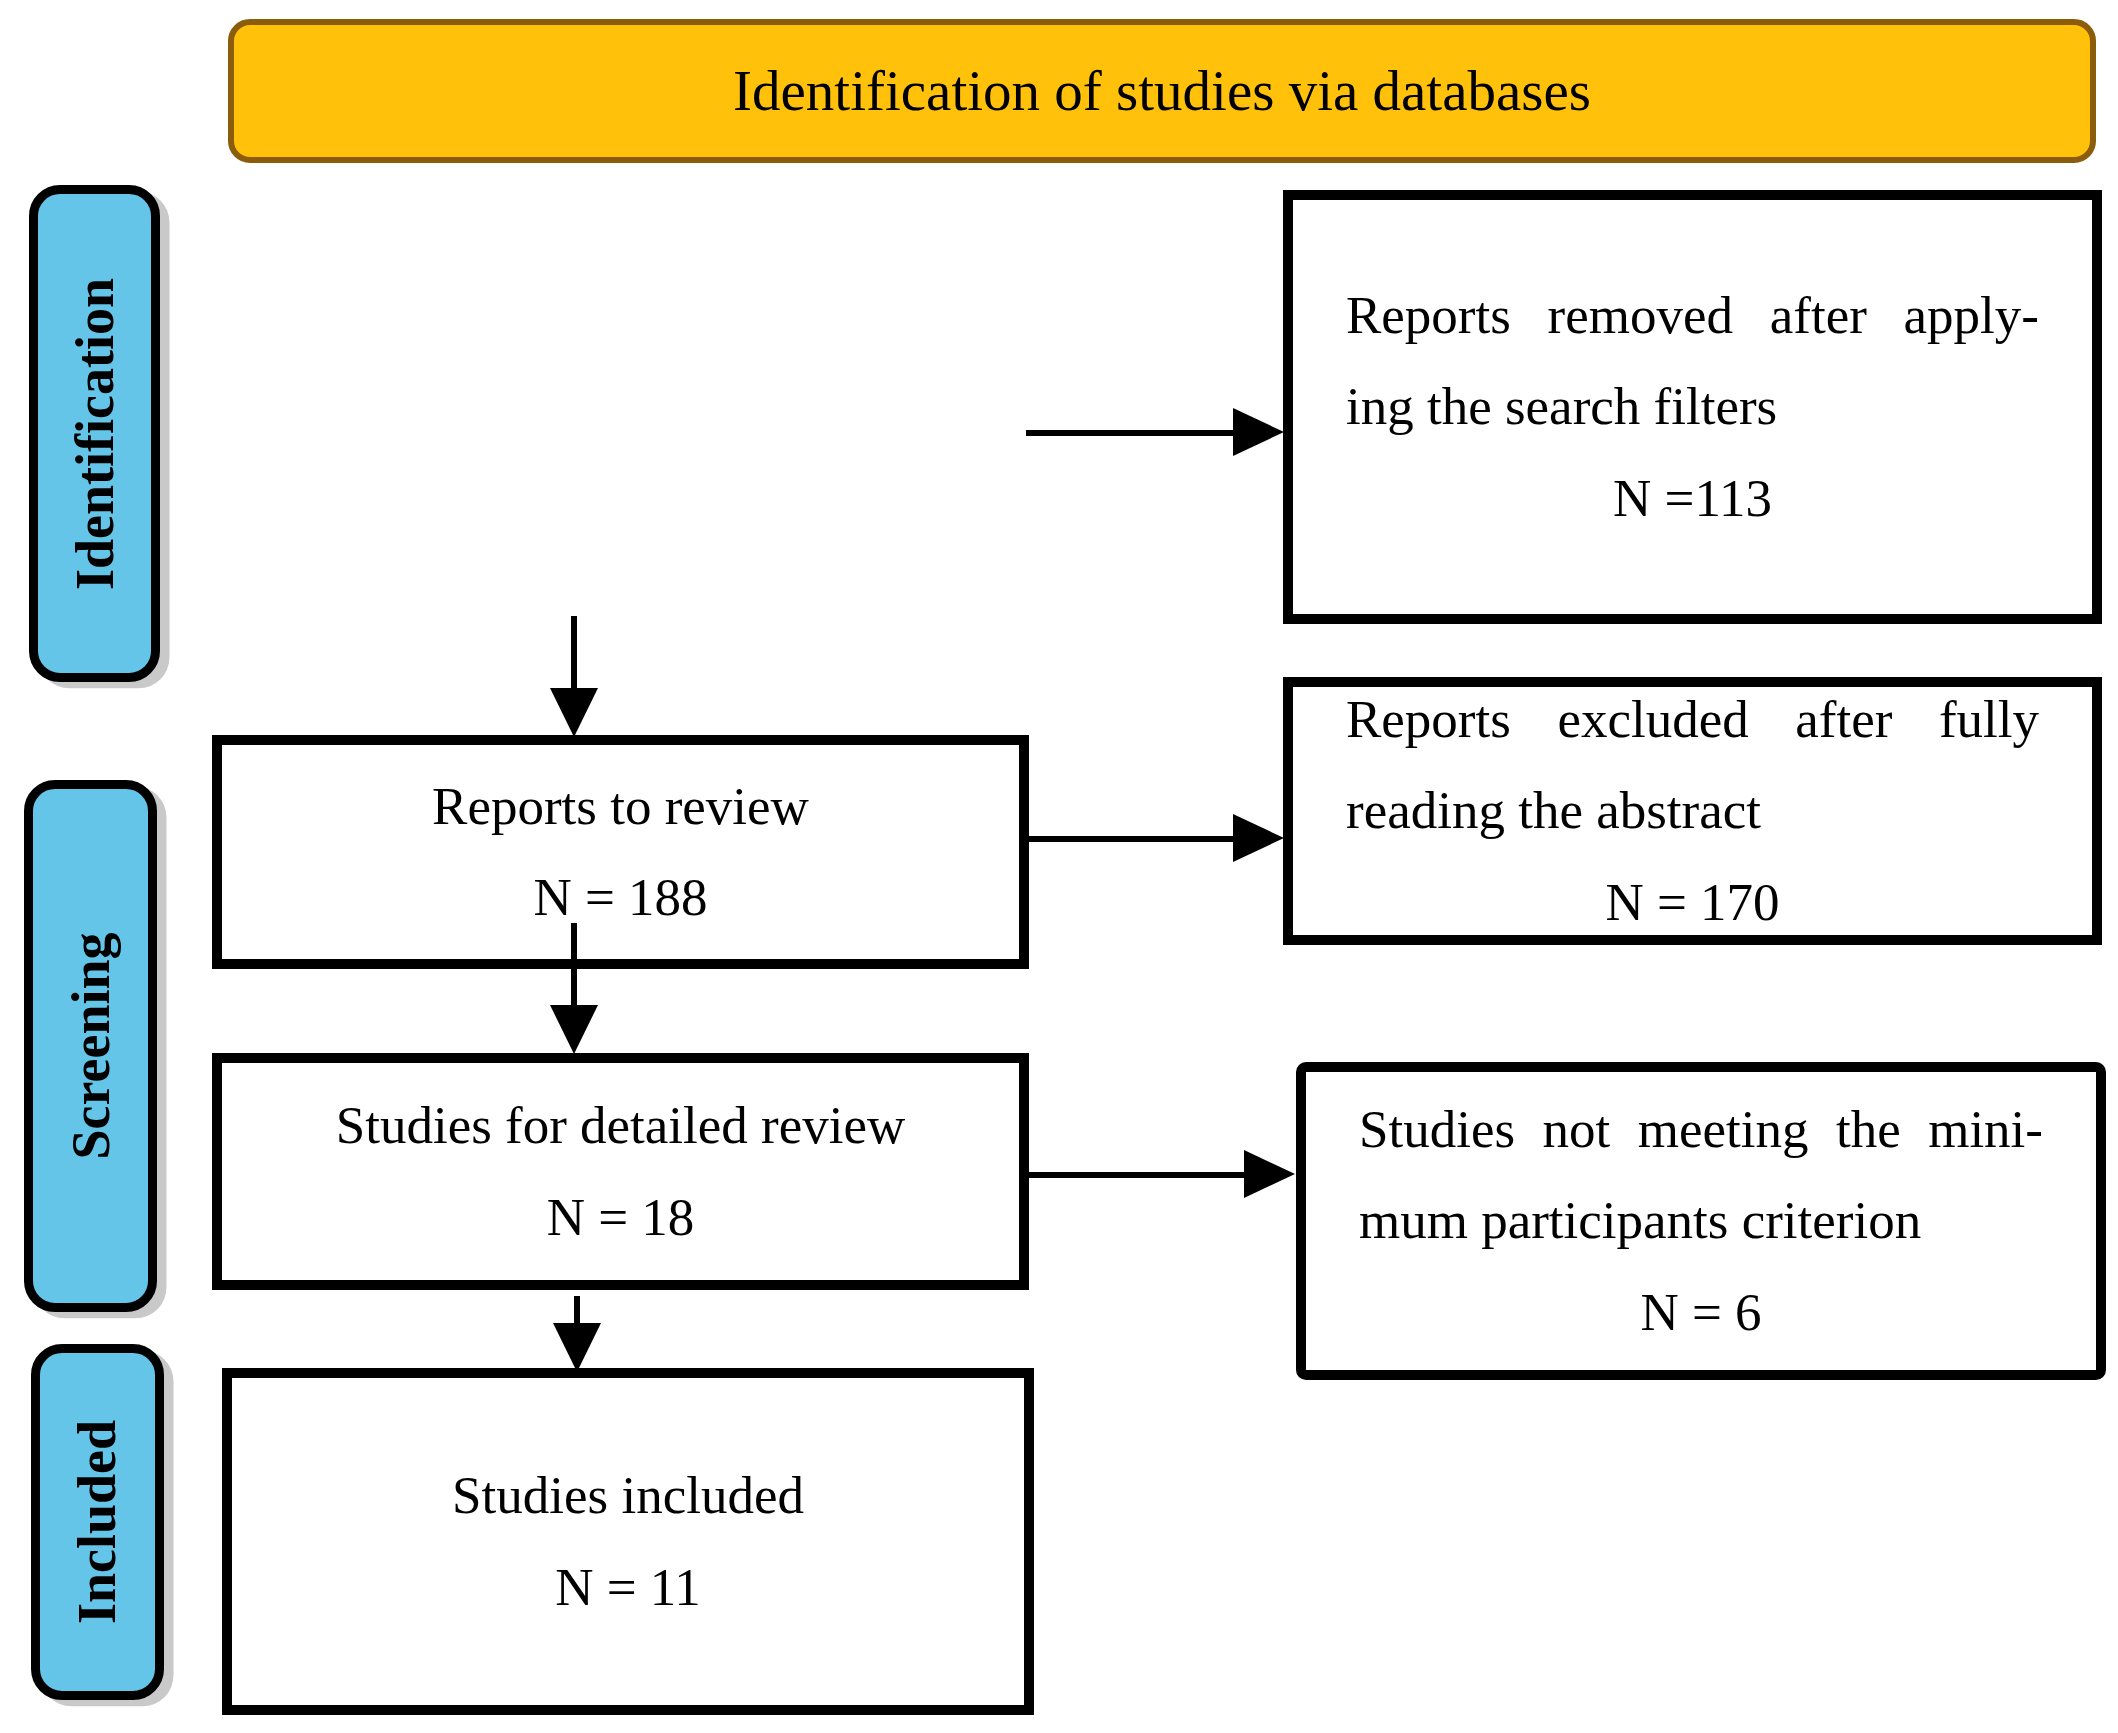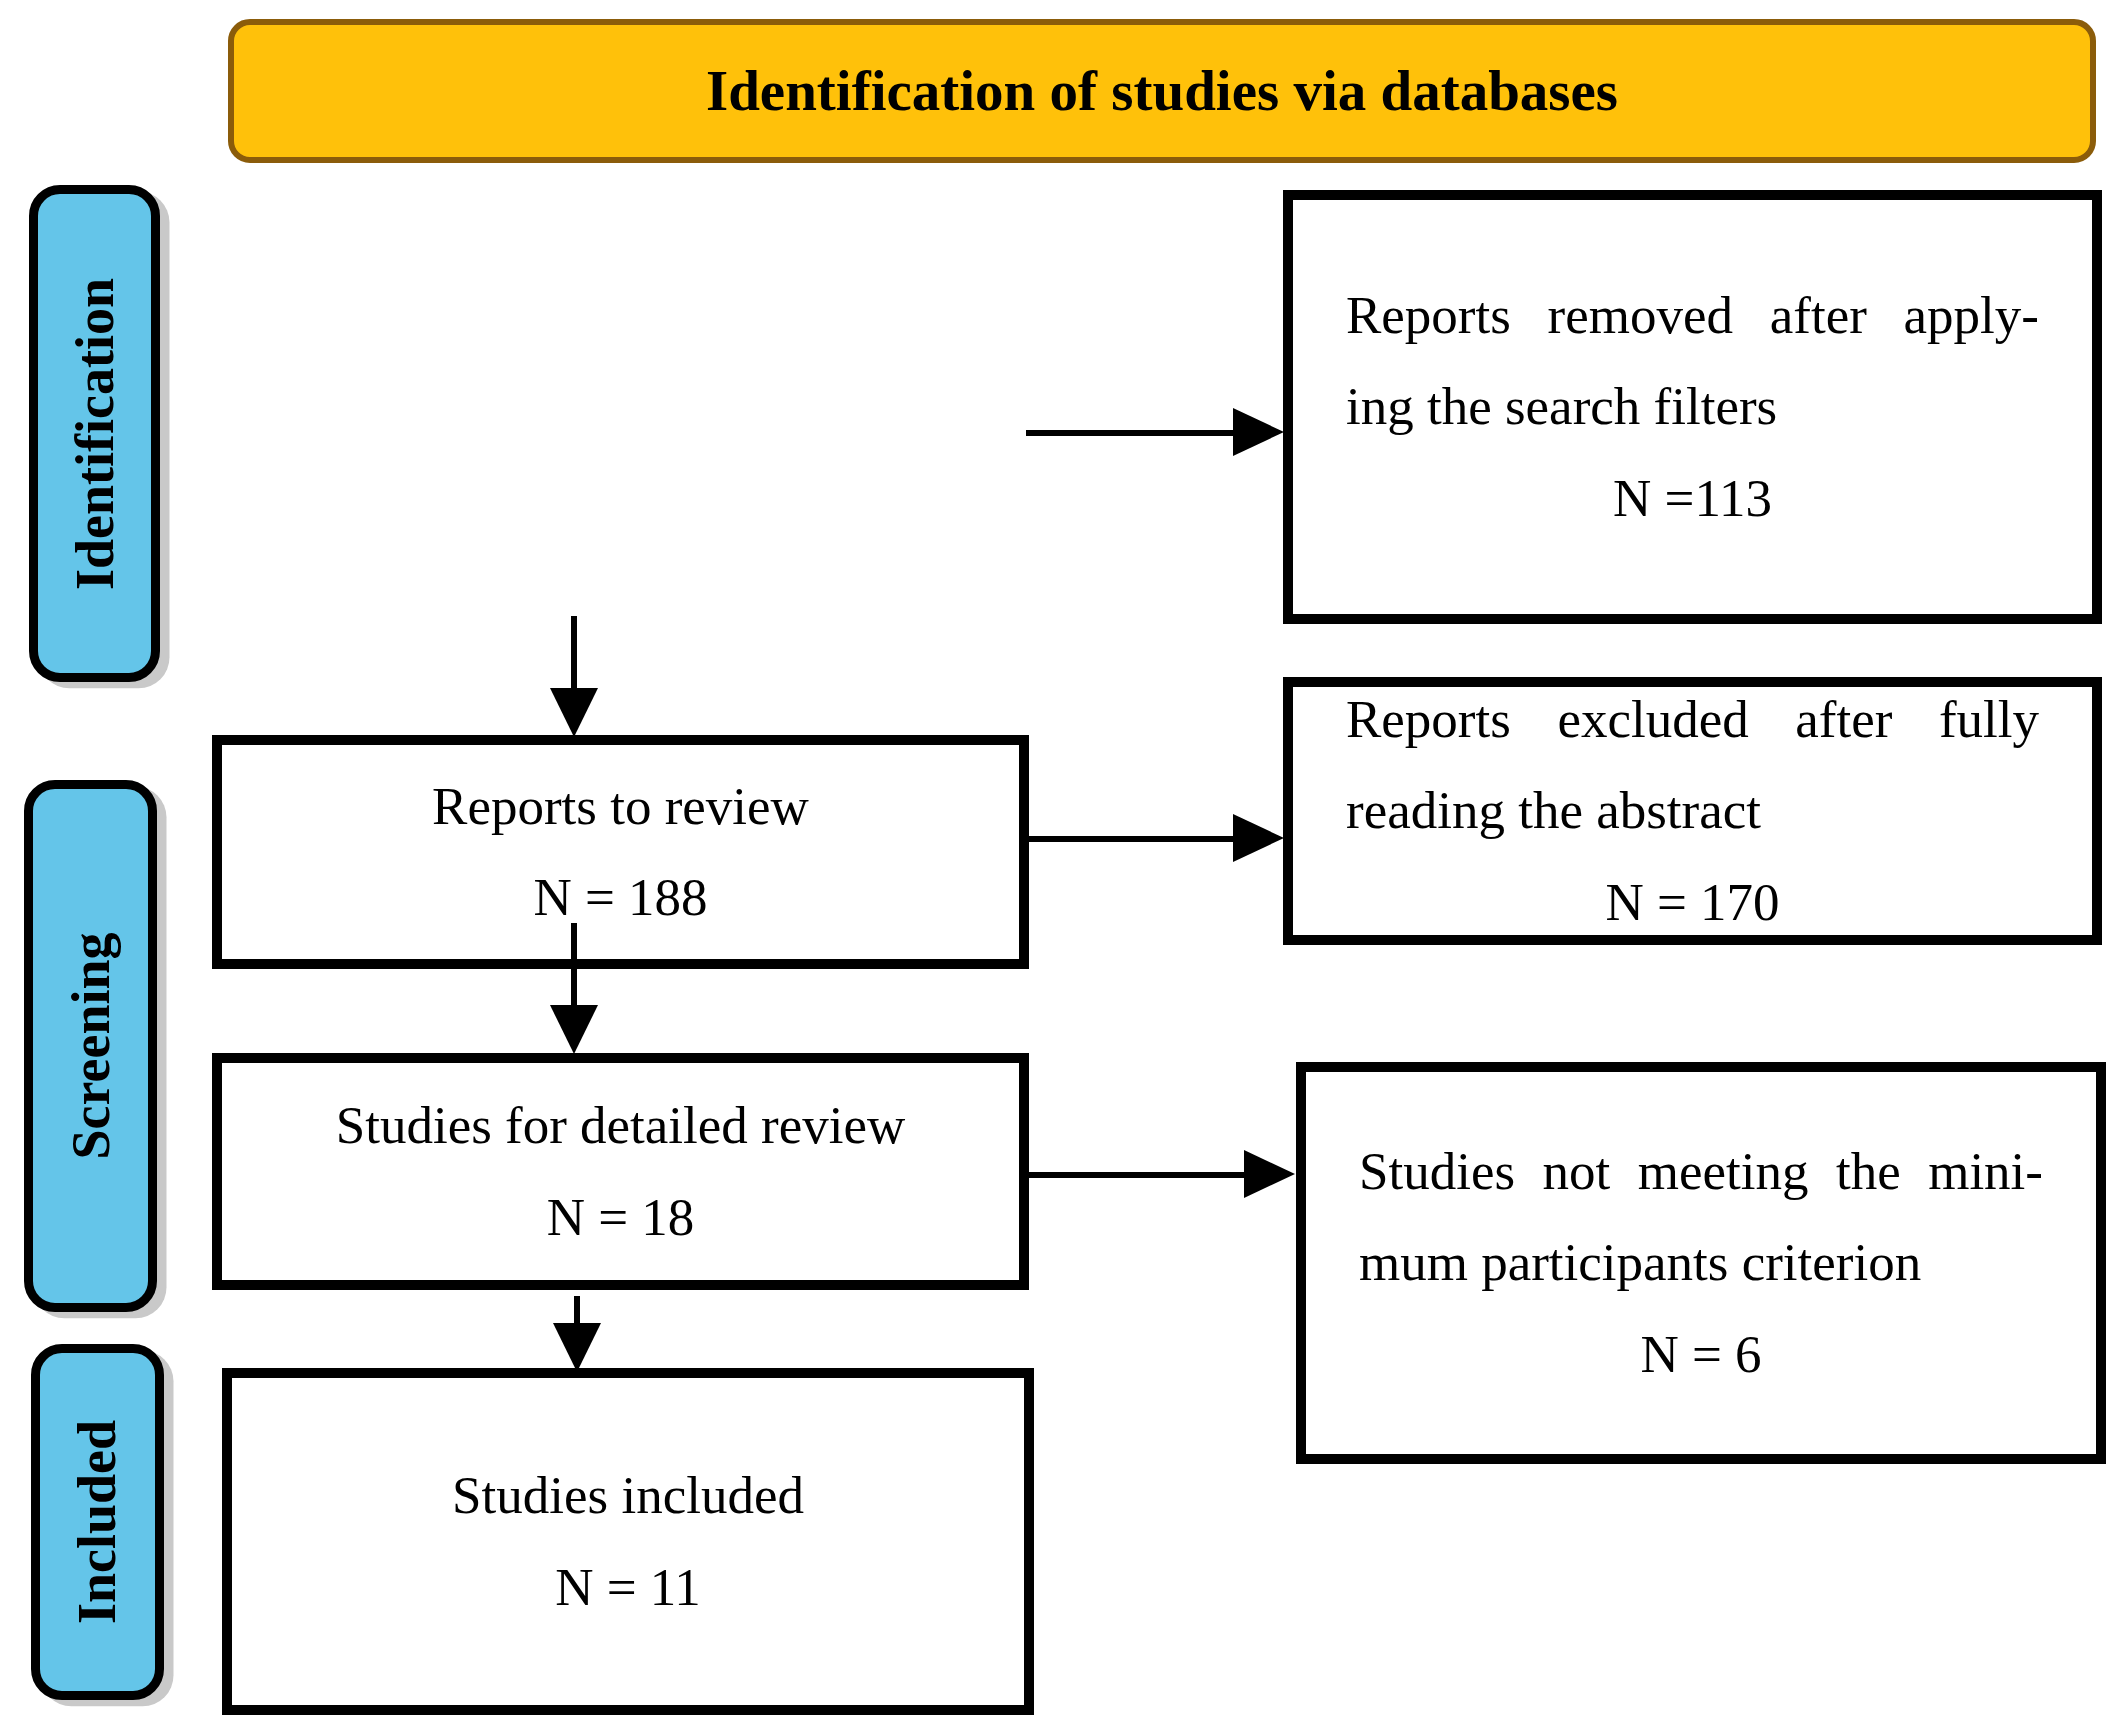--- a/index.html
+++ b/index.html
@@ -16,21 +16,21 @@
 
   
   .banner {
     position: absolute;
     left: 228px; top: 18.5px;
     width: 1868px; height: 144px;
     background: #FFC10A;
     border: 6.9px solid #8B5C0A;
     border-radius: 22px;
     display: flex; align-items: center; justify-content: center;
-    font-weight: bold;
+    font-weight: normal;
     font-size: 57px;
   }
 
   
   .stage {
     position: absolute;
     background: #64C5E9;
     border: 9px solid #000;
     border-radius: 31px;
     box-shadow: 9.5px 6.3px 0 #c9c9c9;
@@ -59,21 +59,21 @@
   .fbox p { margin: 0; }
   .jline  { text-align: justify; text-align-last: justify; }
   .cline  { text-align: center; }
   .nline  { text-align: center; margin-top: 31px; }
 
   .box-identified  { left: 212px;  top: 188px;  width: 817px; height: 430px; padding: 0 43px; }
   .box-removed     { left: 1283px; top: 190px;  width: 819px; height: 434px; padding: 0 53px; }
   .box-to-review   { left: 212px;  top: 735px; width: 817px; height: 234px; padding: 0 43px; }
   .box-excluded    { left: 1283px; top: 677px; width: 819px; height: 268px; padding: 0 53px; }
   .box-detailed    { left: 212px;  top: 1053px; width: 817px; height: 237px; padding: 0 56px; }
-  .box-not-meeting { left: 1296px; top: 1062px; width: 810px; height: 402px; padding: 0 53px; }
+  .box-not-meeting { left: 1296px; top: 1062px; width: 810px; height: 318px; padding: 0 53px; border-radius: 10px; }
   .box-included    { left: 222px;  top: 1368px; width: 812px; height: 347px; padding: 4px 43px; }
 
   
   .shaft { position: absolute; background: #000; z-index: 5; }
   .head-right {
     position: absolute; width: 0; height: 0; z-index: 5;
     border-top: 24px solid transparent;
     border-bottom: 24px solid transparent;
     border-left: 51px solid #000;
   }

